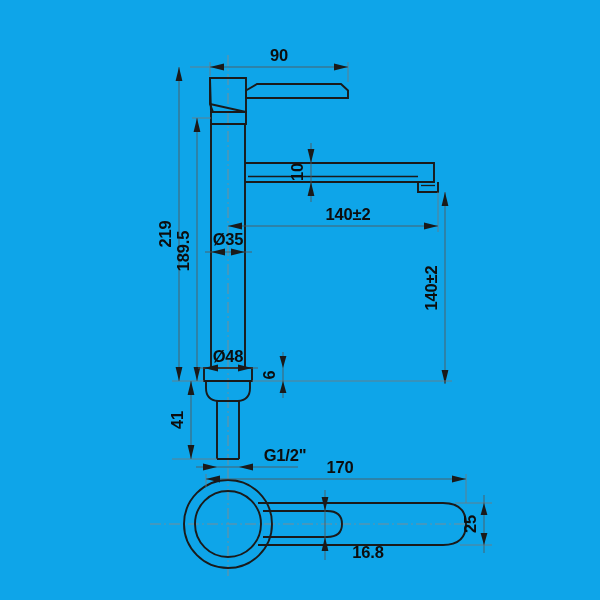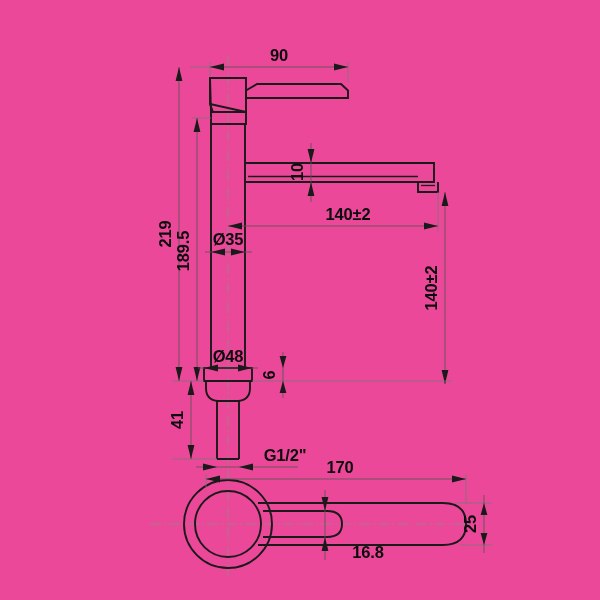--- a/index.html
+++ b/index.html
@@ -10,21 +10,21 @@
   body {
     width: 600px;
     height: 600px;
     font-family: "Liberation Sans", sans-serif;
     overflow: hidden;
   }
   #drawing-root {
     position: relative;
     width: 600px;
     height: 600px;
-    background: #ec4899;
+    background: #0ea5e9;
   }
   svg#tech-drawing {
     display: block;
     width: 600px;
     height: 600px;
   }
   .outline {
     fill: none;
     stroke: #1a1a1a;
     stroke-width: 1.9;

